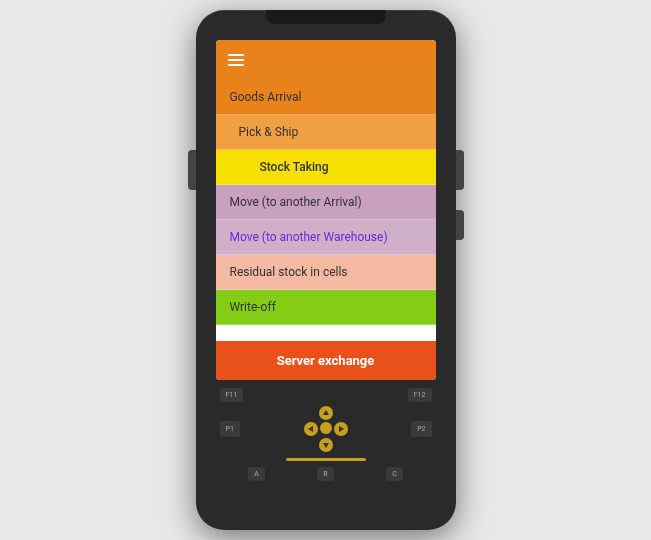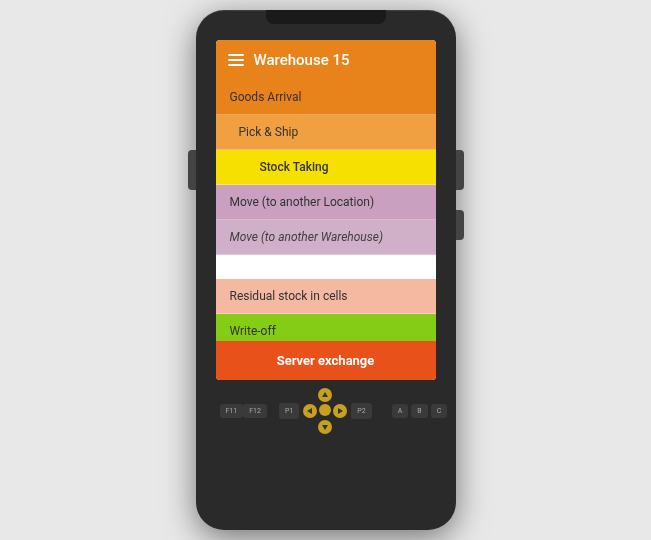--- a/index.html
+++ b/index.html
@@ -125,40 +125,41 @@
       cursor: pointer;
       border-bottom: 1px solid rgba(255,255,255,0.3);
       display: flex;
       align-items: center;
     }
 
     .menu-item:nth-child(1) { background: #e8821a; color: #333; }
     .menu-item:nth-child(2) { background: #f0a040; color: #333; padding-left: 23px; }
     .menu-item:nth-child(3) { background: #f5e000; color: #333; font-weight: 500; padding-left: 44px; }
     .menu-item:nth-child(4) { background: #c9a0c0; color: #333; }
-    .menu-item:nth-child(5) { background: #d0b0c8; color: #404040; font-style: italic; }
-    .menu-item:nth-child(6) { background: #f5b8a0; color: #333; margin-top: 24px; }
+    .menu-item:nth-child(5) { background: #d0b0c8; color: #6d28d9; }
+    .menu-item:nth-child(6) { background: #f5b8a0; color: #333; }
     .menu-item:nth-child(7) { background: #84cc16; color: #333; }
 
     
     .server-btn {
       background: #e8521a;
       color: white;
       text-align: center;
       padding: 12px;
       font-size: 13px;
       font-weight: 700;
       cursor: pointer;
     }
 
     
     .keypad {
       width: 220px;
       margin-top: 8px;
       display: flex;
+      flex-direction: column;
       gap: 4px;
       align-items: center;
       justify-content: space-between;
     }
 
     .keypad-row1 {
       display: flex;
       justify-content: space-between;
       width: 100%;
       padding: 0 4px;
@@ -252,35 +253,34 @@
   <div class="side-btn-right2"></div>
 
   <div class="screen">
 
     <div class="screen-header">
       <div class="hamburger-icon">
         <span></span>
         <span></span>
         <span></span>
       </div>
-      <span class="header-title">Warehouse 15</span>
     </div>
 
     <div class="menu-list">
       <div class="menu-item">
         <span>Goods Arrival</span>
       </div>
       <div class="menu-item">
         <span>Pick &amp; Ship</span>
       </div>
       <div class="menu-item">
         <span>Stock Taking</span>
       </div>
       <div class="menu-item">
-        <span>Move (to another Location)</span>
+        <span>Move (to another Arrival)</span>
       </div>
       <div class="menu-item">
         <span>Move (to another Warehouse)</span>
       </div>
       <div class="menu-item">
         <span>Residual stock in cells</span>
       </div>
       <div class="menu-item">
         <span>Write-off</span>
       </div>

